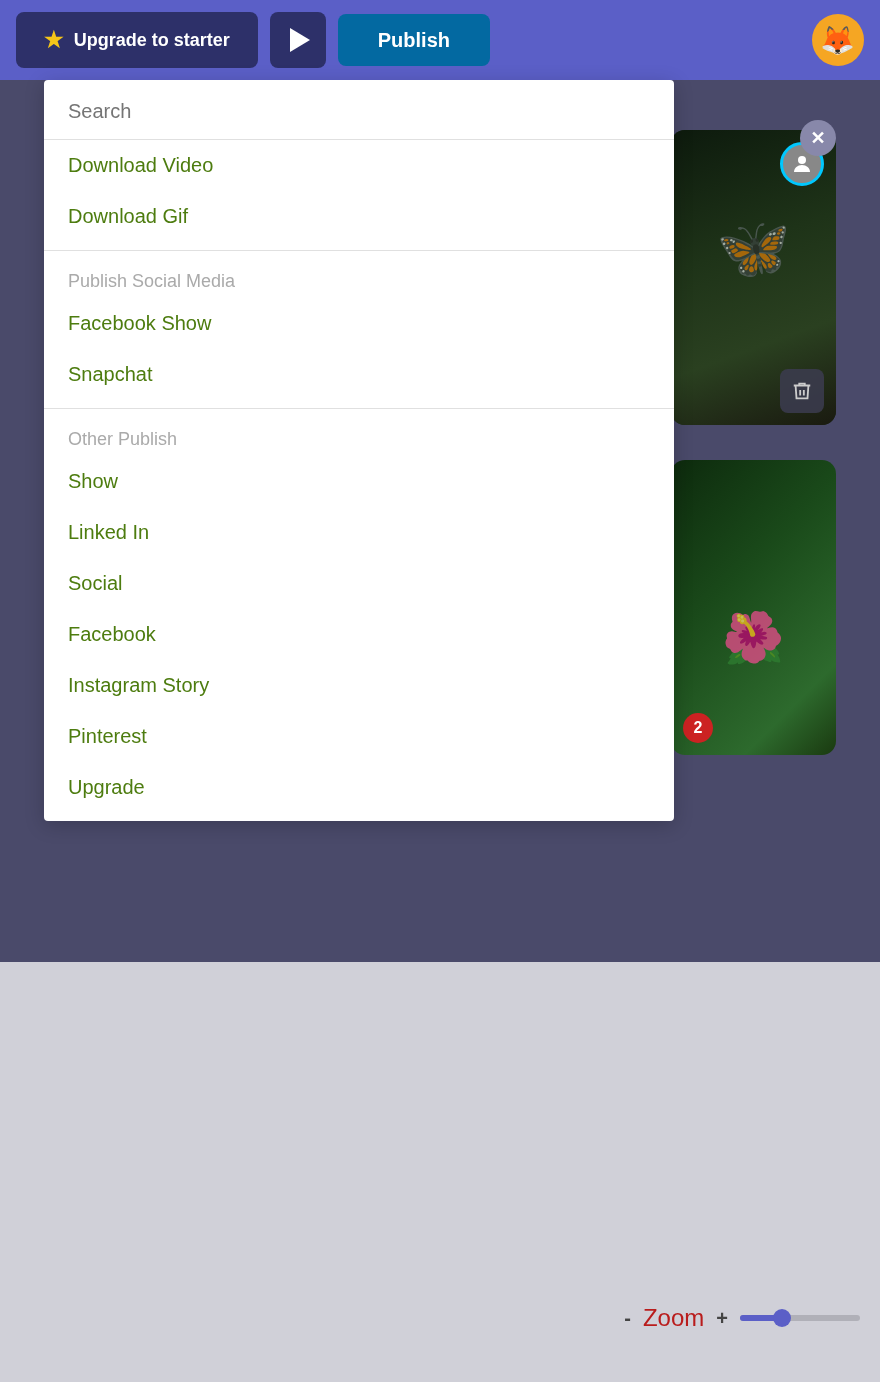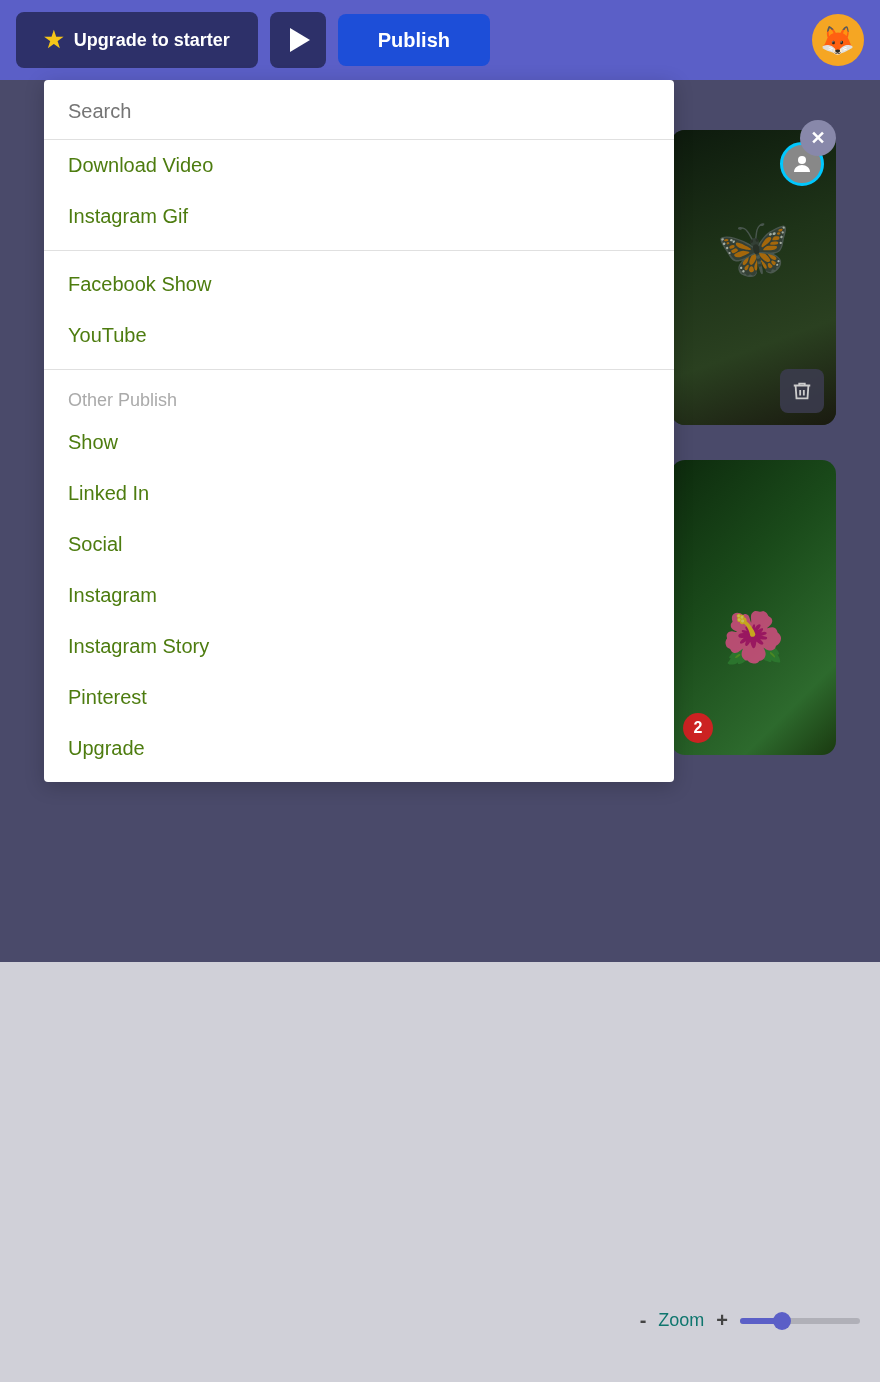--- a/index.html
+++ b/index.html
@@ -61,21 +61,21 @@
     .play-btn .play-triangle {
       width: 0;
       height: 0;
       border-top: 12px solid transparent;
       border-bottom: 12px solid transparent;
       border-left: 20px solid white;
       margin-left: 4px;
     }
 
     .publish-btn {
-      background: #1d4ed8;
+      background: #0369a1;
       border: none;
       border-radius: 8px;
       color: white;
       font-size: 20px;
       font-weight: 600;
       padding: 14px 40px;
       cursor: pointer;
       height: 52px;
     }
 
@@ -303,22 +303,22 @@
     }
 
     .zoom-minus, .zoom-plus {
       font-size: 20px;
       color: #444;
       cursor: pointer;
       font-weight: bold;
     }
 
     .zoom-label {
-      font-size: 18px;
-      color: #0f766e;
+      font-size: 24px;
+      color: #b91c1c;
       font-weight: 500;
     }
 
     .zoom-slider-track {
       width: 120px;
       height: 6px;
       background: #b0b0b8;
       border-radius: 3px;
       position: relative;
     }
@@ -386,34 +386,35 @@
 
 <div class="main-content">
 
   <div class="dropdown-menu">
 
     <div class="search-container">
       <input class="search-input" type="text" placeholder="Search" style="">
     </div>
 
     <div class="menu-item">Download Video</div>
-    <div class="menu-item">Instagram Gif</div>
+    <div class="menu-item">Download Gif</div>
 
     <hr class="menu-section-divider">
 
+    <div class="menu-section-label">Publish Social Media</div>
     <div class="menu-item">Facebook Show</div>
-    <div class="menu-item">YouTube</div>
+    <div class="menu-item">Snapchat</div>
 
     <hr class="menu-section-divider">
 
     <div class="menu-section-label">Other Publish</div>
     <div class="menu-item">Show</div>
     <div class="menu-item">Linked In</div>
     <div class="menu-item">Social</div>
-    <div class="menu-item">Instagram</div>
+    <div class="menu-item">Facebook</div>
     <div class="menu-item">Instagram Story</div>
     <div class="menu-item">Pinterest</div>
     <div class="menu-item">Upgrade</div>
   </div>
 
   <div class="close-btn">
     <span>✕</span>
   </div>
 
   <div style="position:absolute; right:44px; top:50px; width:165px; height:295px; border-radius:14px; overflow:hidden; background:#1a2a15;">

